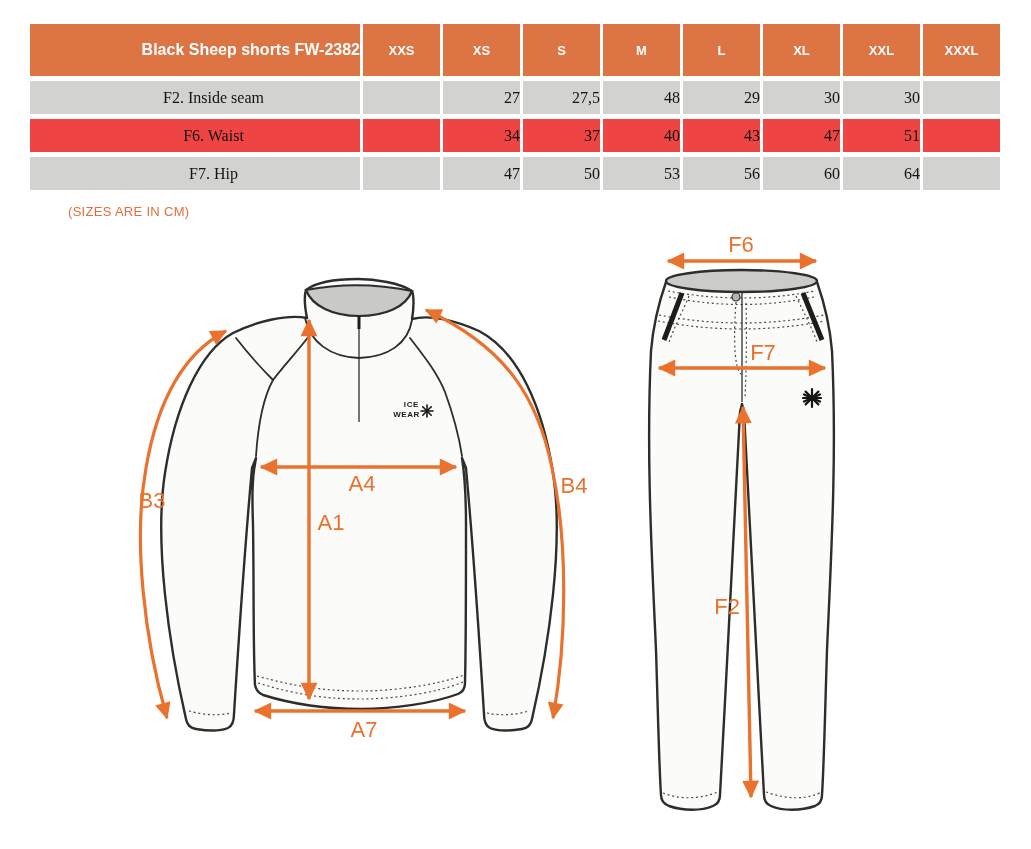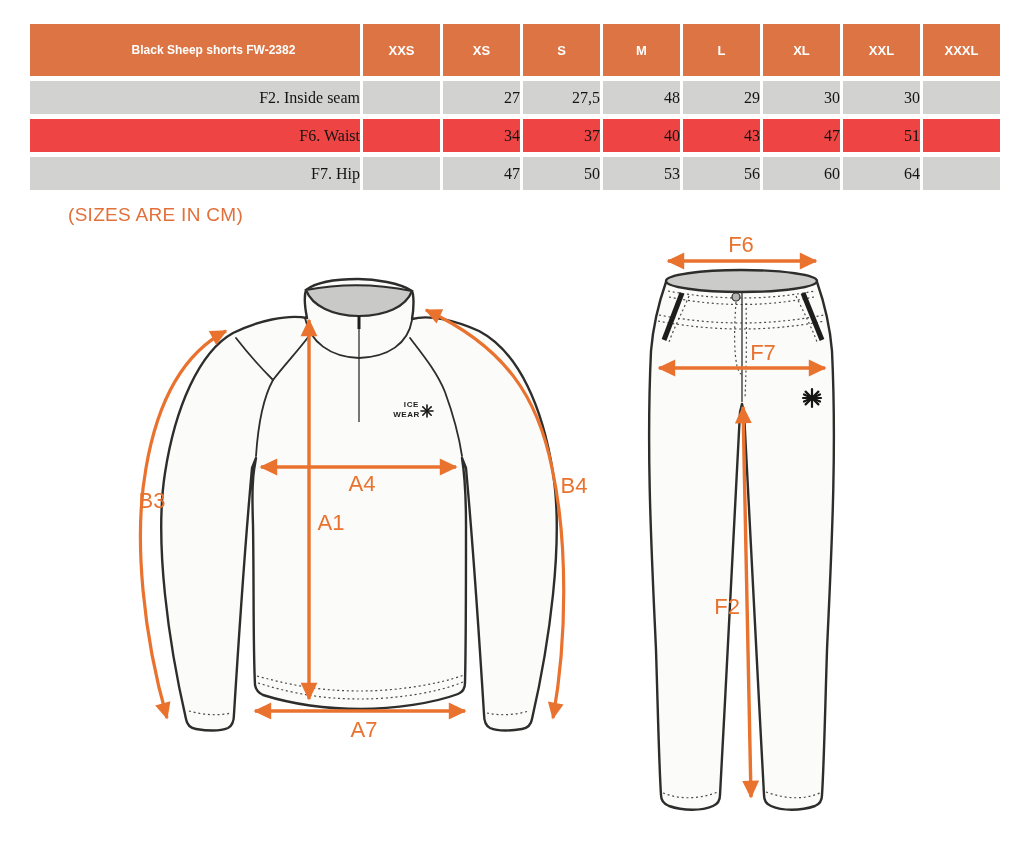--- a/index.html
+++ b/index.html
@@ -4,28 +4,28 @@
 <style>
   html,body{margin:0;padding:0;background:#ffffff;}
   .canvas{position:relative;width:1031px;height:849px;background:#ffffff;overflow:hidden;
           font-family:"Liberation Sans",sans-serif;}
 
   
   table.size-table{position:absolute;left:27px;top:19px;width:973px;
                    border-collapse:separate;border-spacing:3px 5px;table-layout:fixed;}
   table.size-table th{background:#dc7444;color:#ffffff;font-weight:bold;font-size:13px;
                       height:52px;text-align:center;padding:0;}
-  table.size-table th.title{text-align:center;padding-left:37px;font-size:12px;}
+  table.size-table th.title{text-align:right;padding-left:37px;font-size:16px;}
   table.size-table td{background:#d2d2d0;color:#141414;height:33px;padding:0;
                       font-family:"Liberation Serif",serif;font-size:16px;text-align:right;}
   table.size-table tr.light td{background:#ef4444;}
-  table.size-table td.label{text-align:right;padding-left:37px;}
+  table.size-table td.label{text-align:center;padding-left:37px;}
 
   
-  .note{position:absolute;left:68px;top:204px;color:#e2703b;font-size:19px;
+  .note{position:absolute;left:68px;top:204px;color:#e2703b;font-size:13px;
         letter-spacing:.3px;font-weight:normal;}
 
   
   svg.diagrams{position:absolute;left:0;top:225px;}
   .outline{fill:#fbfbf9;stroke:#2d2d2b;stroke-width:2.4;stroke-linejoin:round;}
   .seam{fill:none;stroke:#2d2d2b;stroke-width:1.8;stroke-linecap:round;}
   .thin{fill:none;stroke:#2d2d2b;stroke-width:1.3;}
   .dotted{fill:none;stroke:#4a4a48;stroke-width:1.2;stroke-dasharray:2 2.8;}
   .arrow{fill:none;stroke:#e9722e;stroke-width:3.4;}
   .arrow-curve{fill:none;stroke:#e9722e;stroke-width:3.2;}

